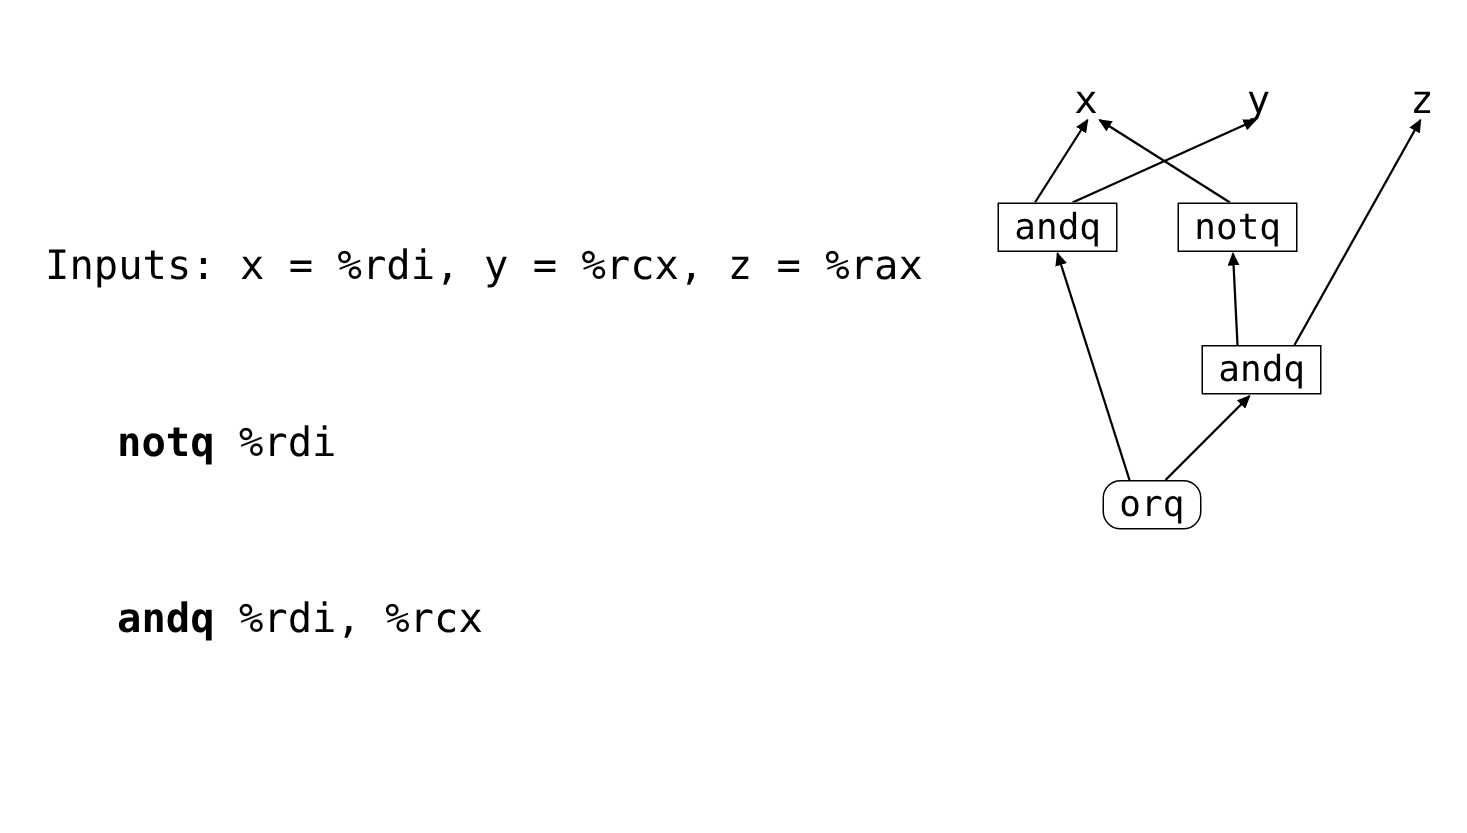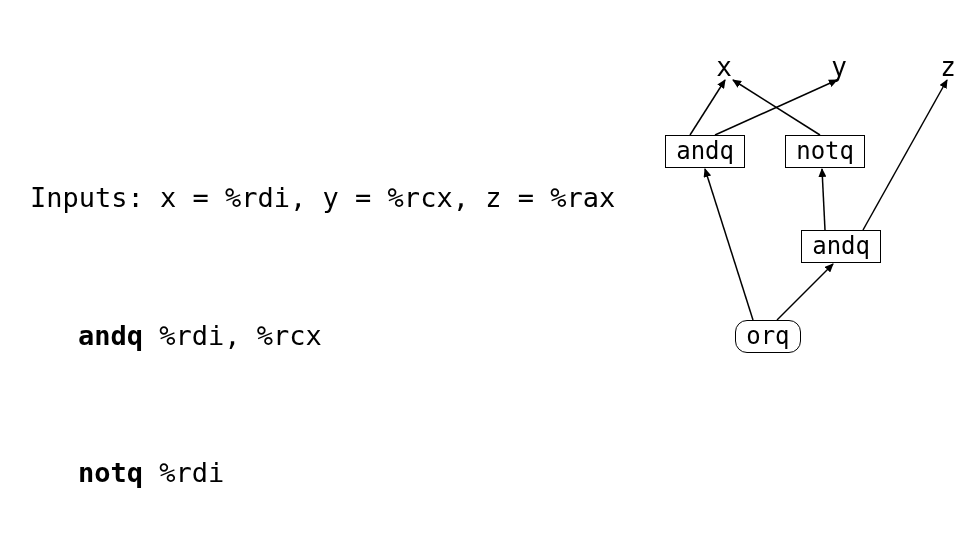--- a/index.html
+++ b/index.html
@@ -36,21 +36,21 @@
   .panel-b {
     flex: 0 0 42%;
     position: relative;
   }
   .code {
     font-family: 'DejaVu Sans Mono', Menlo, Consolas, monospace;
     font-size: 27px;
     line-height: 1.45;
     white-space: pre;
   }
-  .code .line { display: block; margin-top: 20px; }
+  .code .line { display: block; }
   .indent { padding-left: 48px; }
   .kw { font-weight: bold; }
   .graph {
     position: absolute;
     top: 0;
     left: 0;
     width: 100%;
     height: 100%;
   }
   .node {
@@ -79,22 +79,22 @@
 </style>
 </head>
 <body>
 
 <div class="container">
   <div class="panels">
 
     <div class="panel-a">
       <div class="code">
         <span class="line">Inputs: x = %rdi, y = %rcx, z = %rax</span>
+        <span class="line indent"><span class="kw">notq</span><span> %rdi</span></span>
         <span class="line indent"><span class="kw">andq</span><span> %rdi, %rcx</span></span>
-        <span class="line indent"><span class="kw">notq</span><span> %rdi</span></span>
         
         
       </div>
     </div>
 
     <div class="panel-b">
       <div class="graph">
         <svg class="edges">
           <defs>
             <marker id="arrowhead" markerWidth="9" markerHeight="8" refX="8" refY="4" orient="auto" markerUnits="userSpaceOnUse">

